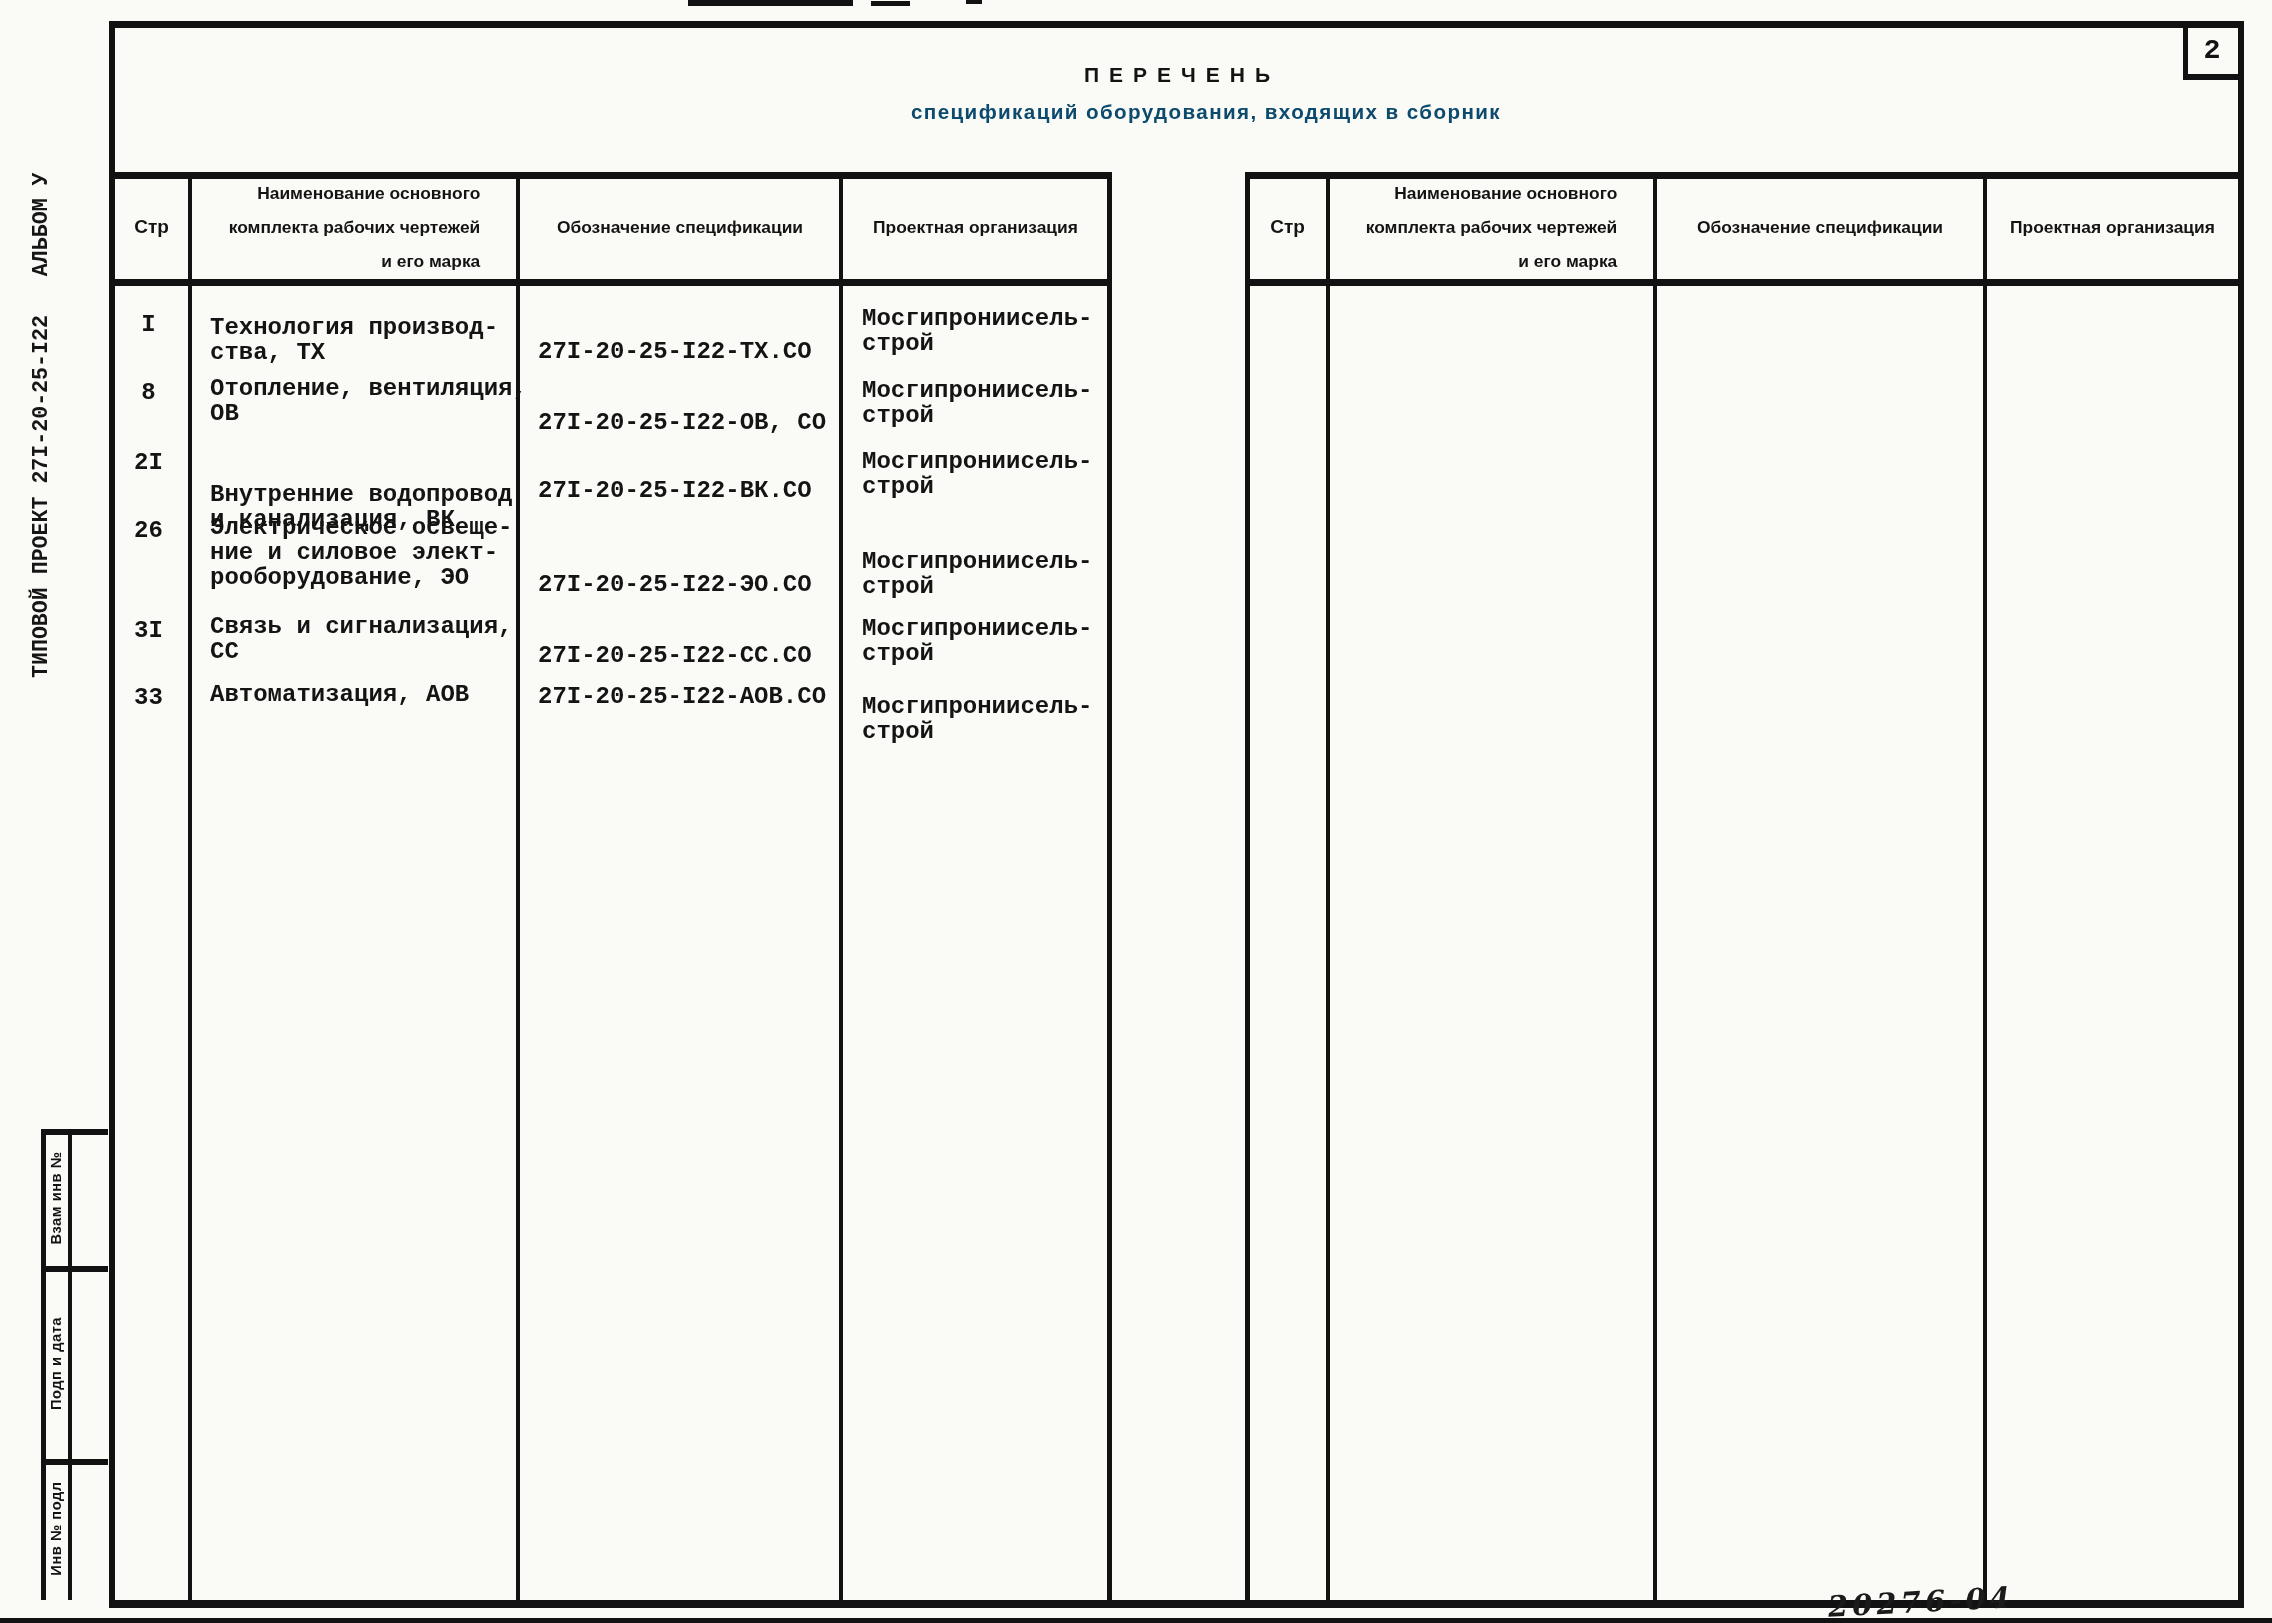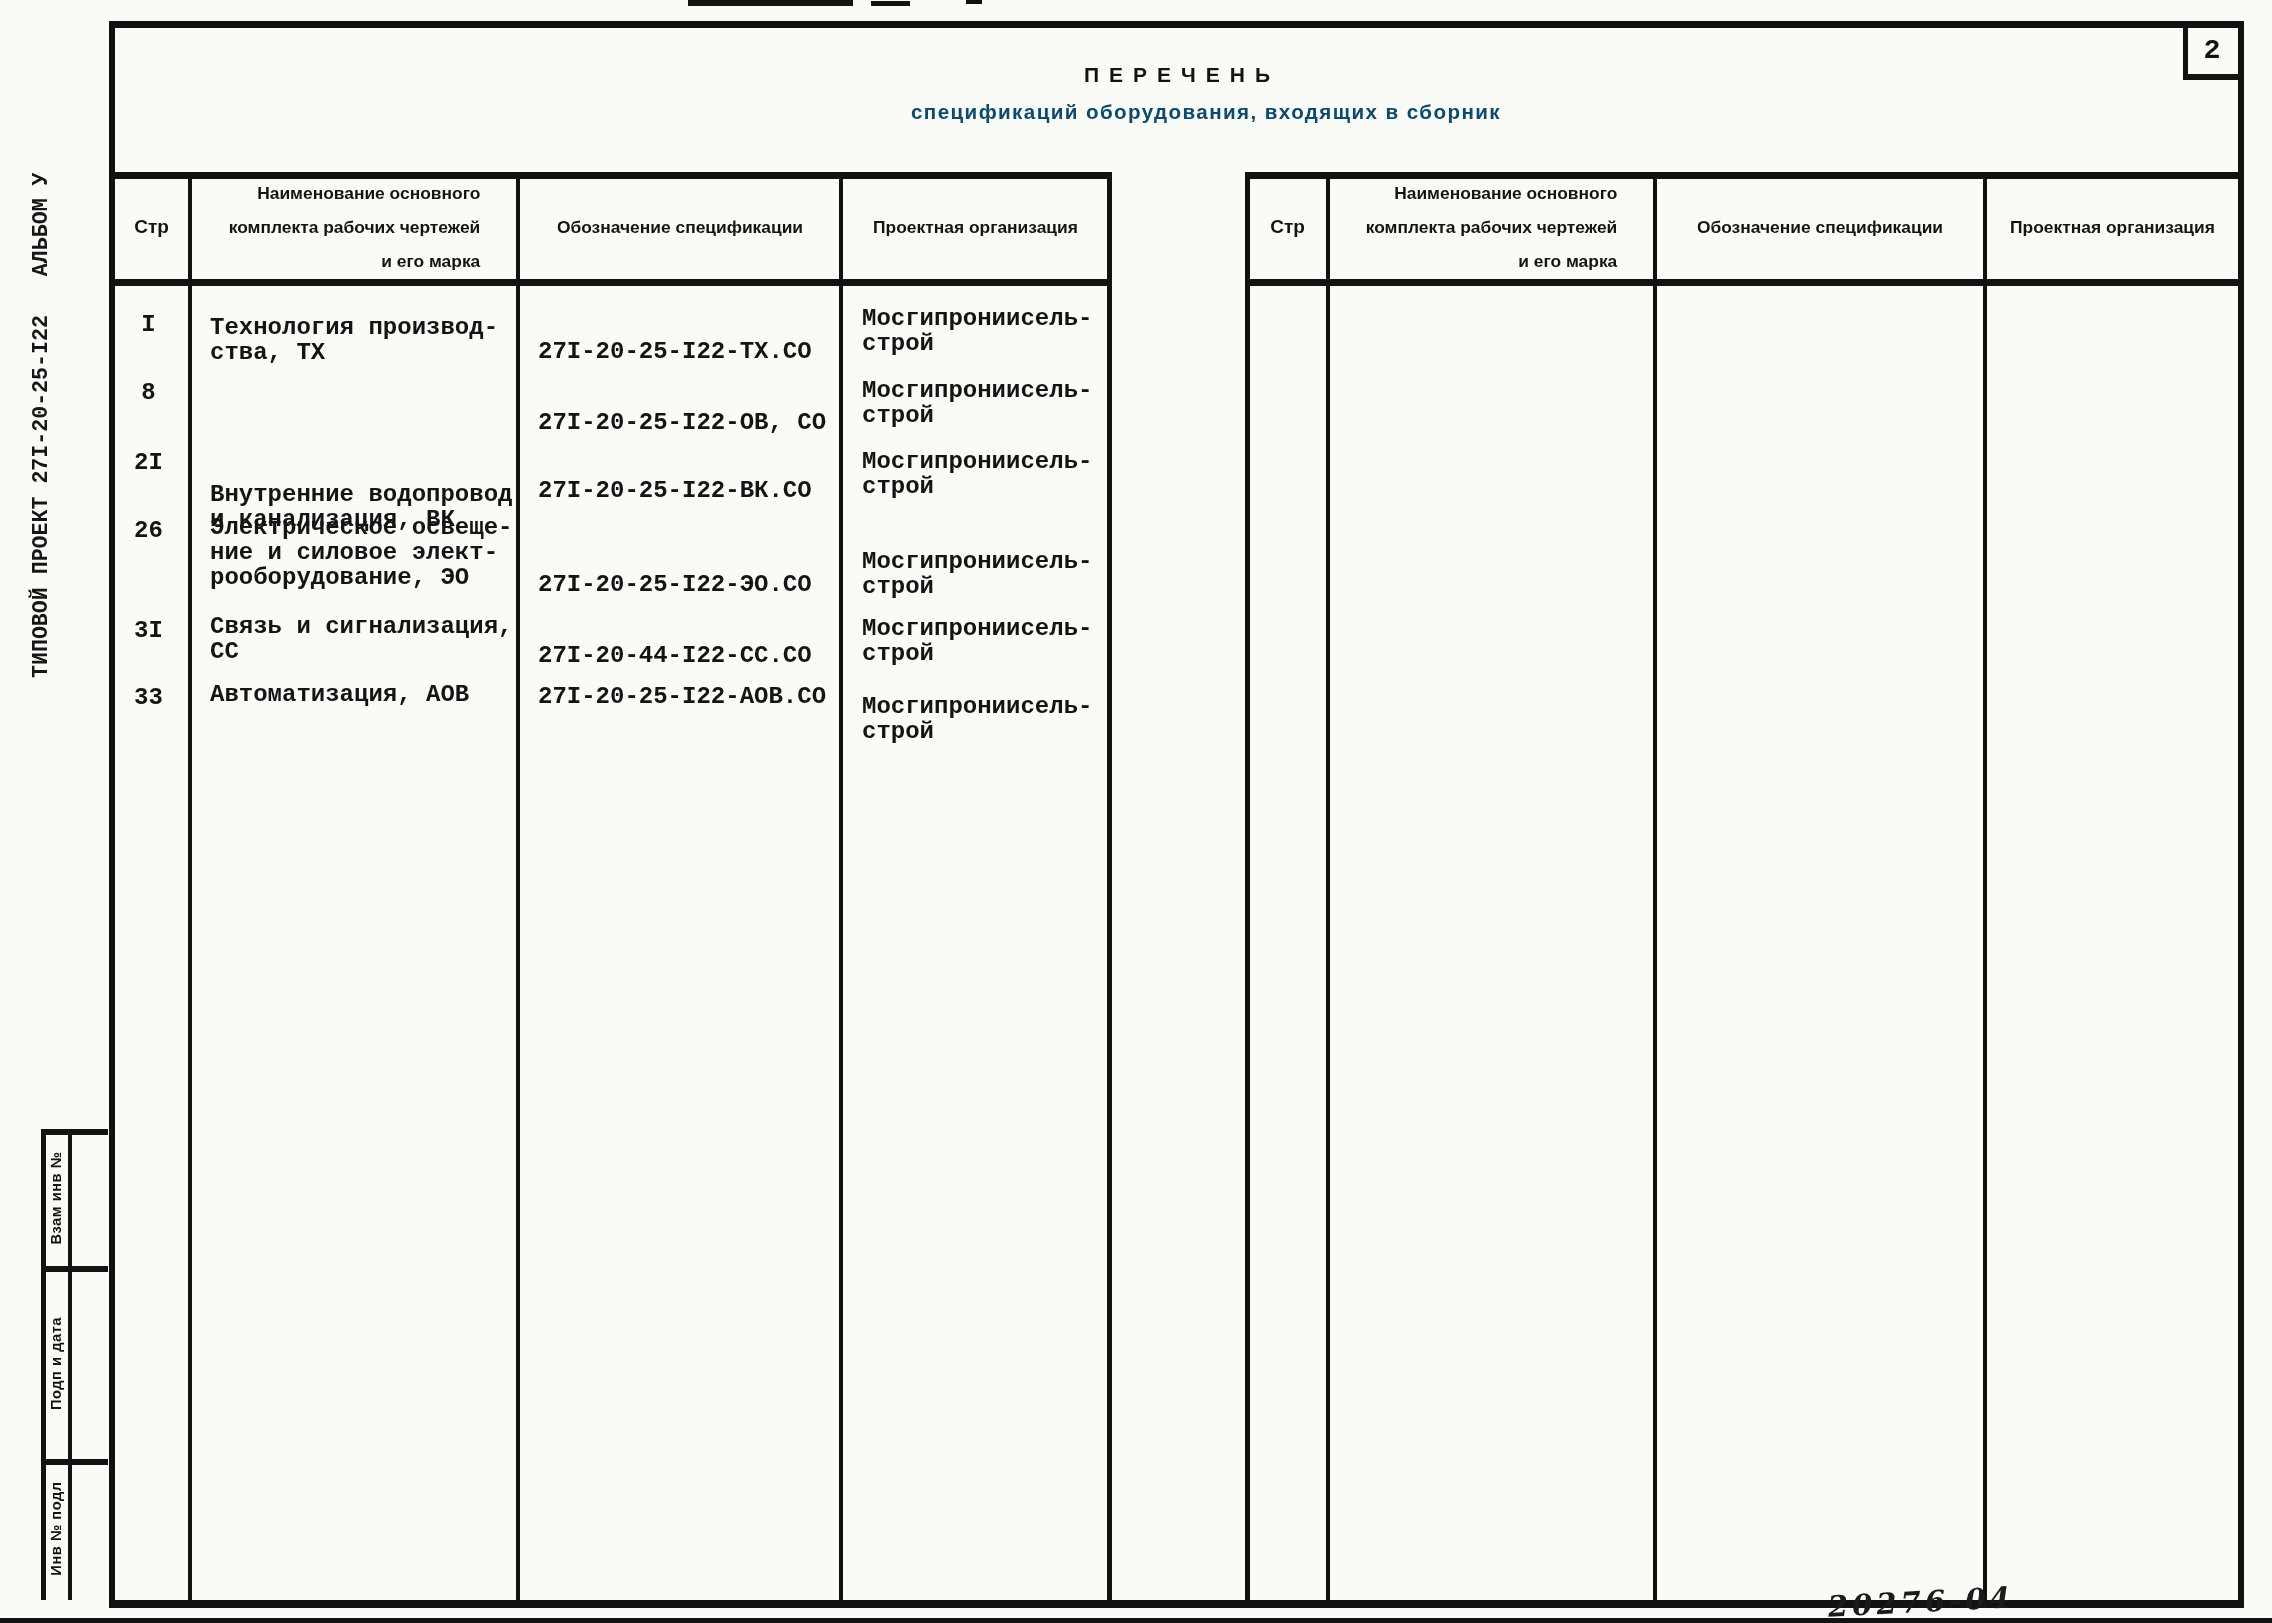--- a/index.html
+++ b/index.html
@@ -124,20 +124,22 @@
   <div class="hdr" style="left:846px;top:177px;width:259px;height:99px;">Проектная организация</div>
 
   <div class="cell mono pgnum" style="left:112px;top:312px;width:73px;">I</div>
   <div class="cell mono" style="left:210px;top:315px;width:317px;">Технология производ-
 ства, ТХ</div>
   <div class="cell mono" style="left:538px;top:339px;width:303px;">27I-20-25-I22-ТХ.СО</div>
   <div class="cell mono" style="left:862px;top:306px;width:250px;">Мосгипрониисель-
 строй</div>
 
   <div class="cell mono pgnum" style="left:112px;top:380px;width:73px;">8</div>
+  <div class="cell mono" style="left:210px;top:376px;width:317px;">Отопление, вентиляция,
+ОВ</div>
   <div class="cell mono" style="left:538px;top:410px;width:303px;">27I-20-25-I22-ОВ, СО</div>
   <div class="cell mono" style="left:862px;top:378px;width:250px;">Мосгипрониисель-
 строй</div>
 
   <div class="cell mono pgnum" style="left:112px;top:450px;width:73px;">2I</div>
   <div class="cell mono" style="left:210px;top:446px;width:317px;margin-top:36px;">Внутренние водопровод
 и канализация, ВК</div>
   <div class="cell mono" style="left:538px;top:478px;width:303px;">27I-20-25-I22-ВК.СО</div>
   <div class="cell mono" style="left:862px;top:449px;width:250px;">Мосгипрониисель-
 строй</div>
@@ -146,21 +148,21 @@
   <div class="cell mono" style="left:210px;top:515px;width:317px;">Электрическое освеще-
 ние и силовое элект-
 рооборудование, ЭО</div>
   <div class="cell mono" style="left:538px;top:572px;width:303px;">27I-20-25-I22-ЭО.СО</div>
   <div class="cell mono" style="left:862px;top:549px;width:250px;">Мосгипрониисель-
 строй</div>
 
   <div class="cell mono pgnum" style="left:112px;top:618px;width:73px;">3I</div>
   <div class="cell mono" style="left:210px;top:614px;width:317px;">Связь и сигнализация,
 СС</div>
-  <div class="cell mono" style="left:538px;top:643px;width:303px;">27I-20-44-I22-СС.СО</div>
+  <div class="cell mono" style="left:538px;top:643px;width:303px;">27I-20-25-I22-СС.СО</div>
   <div class="cell mono" style="left:862px;top:616px;width:250px;">Мосгипрониисель-
 строй</div>
 
   <div class="cell mono pgnum" style="left:112px;top:685px;width:73px;">33</div>
   <div class="cell mono" style="left:210px;top:682px;width:317px;">Автоматизация, АОВ</div>
   <div class="cell mono" style="left:538px;top:684px;width:303px;">27I-20-25-I22-АОВ.СО</div>
   <div class="cell mono" style="left:862px;top:694px;width:250px;">Мосгипрониисель-
 строй</div>
 
   <div class="ln" style="left:1245px;top:172px;width:999px;height:7.3px;"></div>

